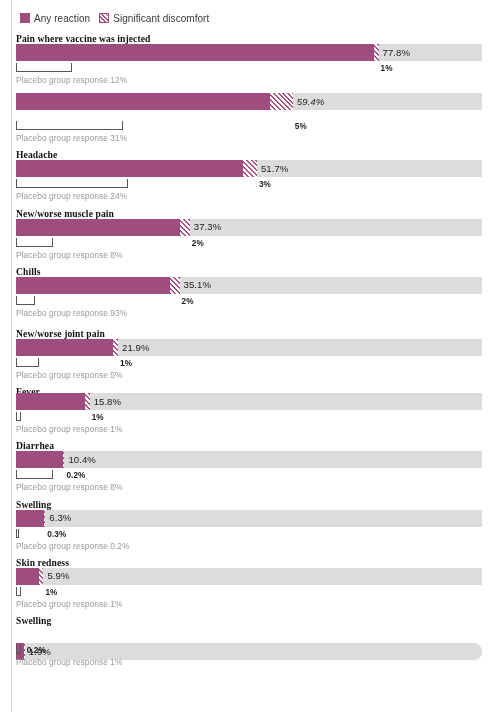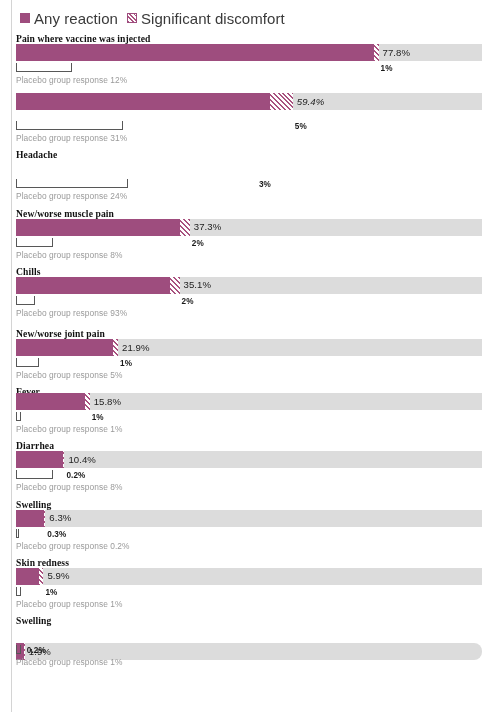--- a/index.html
+++ b/index.html
@@ -59,21 +59,21 @@
   .legend-swatch.hatch {
     background-color: #ffffff;
     border: 1px solid #9e4d7e;
     background-image: repeating-linear-gradient(
       45deg,
       #a9527f 0px, #a9527f 1.3px,
       #ffffff 1.3px, #ffffff 3.1px
     );
   }
   .legend-label {
-    font-size: 15px;
+    font-size: 10px;
     color: #3a3a3a;
     letter-spacing: 0.05px;
     white-space: nowrap;
   }
 
   
   #groups {
     position: absolute;
     left: 0;
     top: 33px;
@@ -192,20 +192,25 @@
           <div class="bar-solid" style="width: 253.504px;"></div>
           <div class="bar-hatch" style="left: 253.504px; width: 23.3px;"></div>
           <div class="value-label" style="left: 280.804px;">59.4%</div>
         </div>
         <div class="placebo-bar" style="top: 30px; width: 107.18px;"></div>
         <div class="sig-label" style="left: 294.804px; top: 31px;">5%</div>
         <div class="placebo-note" style="top: 42px;">Placebo group response 31%</div>
       </div>
       <div class="group" style="position: absolute; top: 116.4px; left: 0px; height: 58.2px;">
         <div class="group-title" style="top: 0px;">Headache</div>
+        <div class="track" style="top: 11px;">
+          <div class="bar-solid" style="width: 226.942px;"></div>
+          <div class="bar-hatch" style="left: 226.942px; width: 13.98px;"></div>
+          <div class="value-label" style="left: 244.922px;">51.7%</div>
+        </div>
         <div class="placebo-bar" style="top: 30px; width: 111.84px;"></div>
         <div class="sig-label" style="left: 258.922px; top: 31px;">3%</div>
         <div class="placebo-note" style="top: 42px;">Placebo group response 24%</div>
       </div>
       <div class="group" style="position: absolute; top: 174.6px; left: 0px; height: 58.2px; padding-left: 40px;">
         <div class="group-title" style="top: 0px;">New/worse muscle pain</div>
         <div class="track" style="top: 11px;">
           <div class="bar-solid" style="width: 164.498px;"></div>
           <div class="bar-hatch" style="left: 164.498px; width: 9.32px;"></div>
           <div class="value-label" style="left: 177.818px;">37.3%</div>

